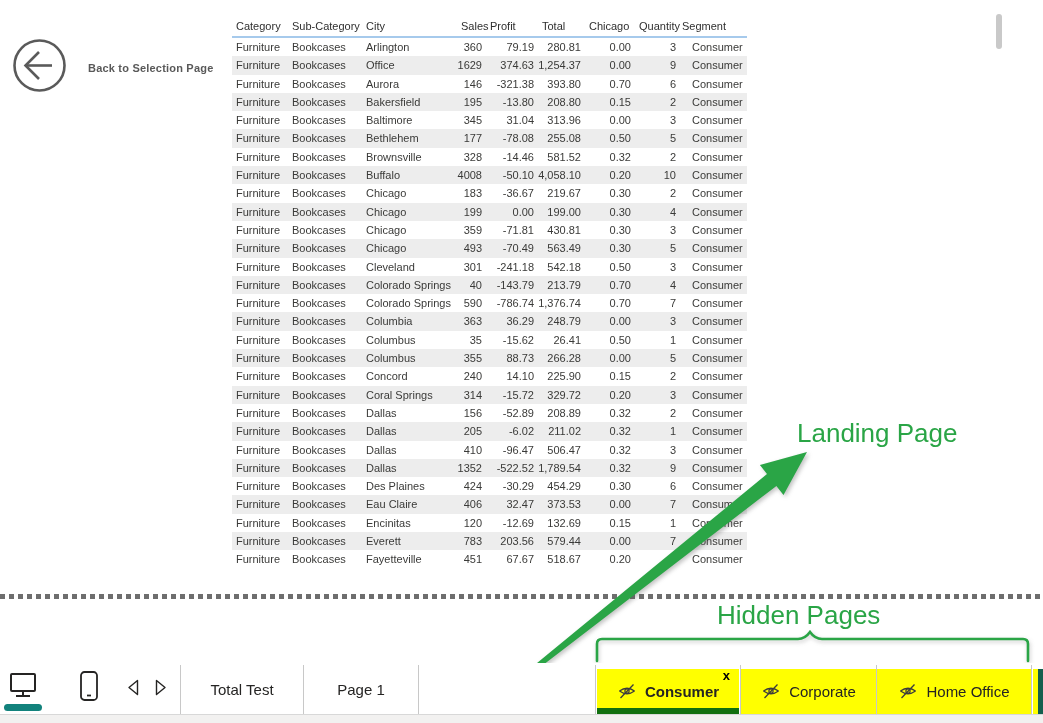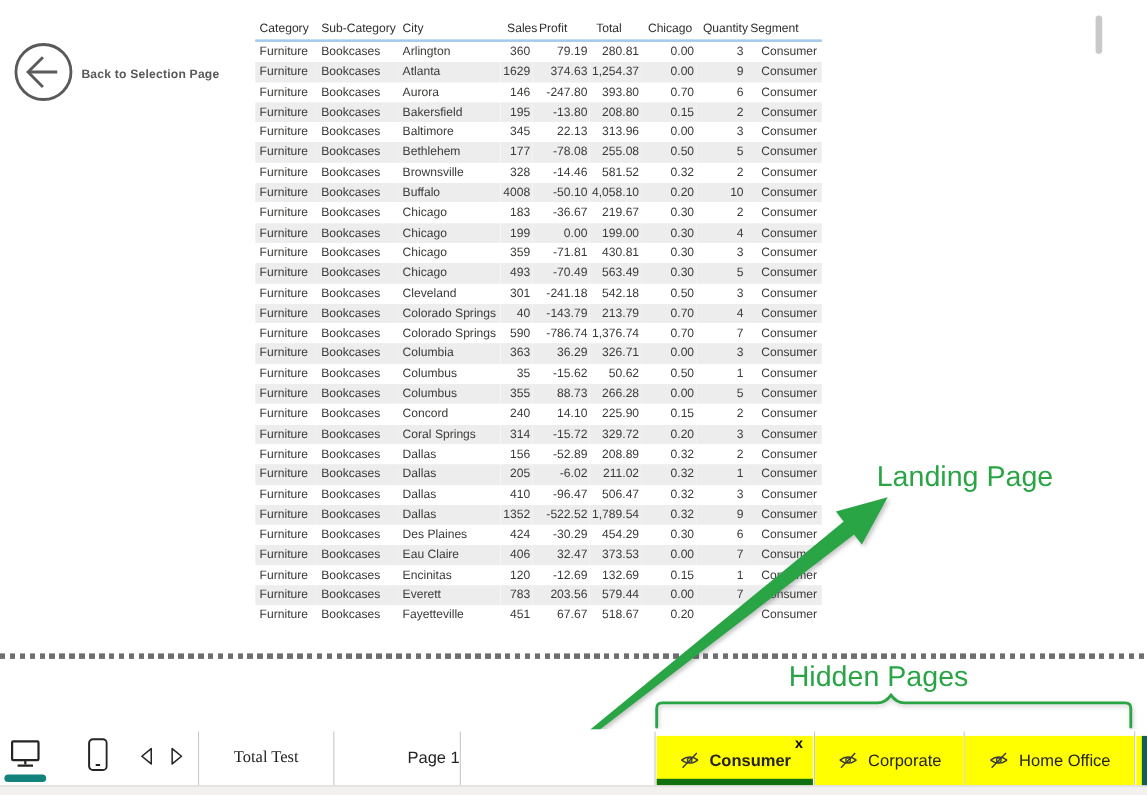--- a/index.html
+++ b/index.html
@@ -1,20 +1,20 @@
 <!DOCTYPE html>
 <html><head>
 <meta charset="utf-8">
 <style>
   * { margin:0; padding:0; box-sizing:border-box; }
   html,body { width:1043px; height:723px; background:#fff; font-family:"Liberation Sans",sans-serif; }
   .screen { position:relative; width:1043px; height:723px; background:#fff; overflow:hidden; }
 
   
-  .back-btn { position:absolute; left:12px; top:38px; display:flex; align-items:center; gap:7px; cursor:pointer; }
+  .back-btn { position:absolute; left:12px; top:38px; display:flex; align-items:center; gap:21px; cursor:pointer; }
   .back-btn .label { font-size:11px; font-weight:bold; color:#595959; letter-spacing:.2px; }
 
   
   .table-wrap { position:absolute; left:232px; top:17px; width:520px; height:550px; overflow:hidden; }
   table.grid { border-collapse:collapse; table-layout:fixed; width:515px; font-size:11px; color:#3a3a38; }
   table.grid th { font-weight:400; color:#2f2f2f; text-align:left; height:20px; border-bottom:2px solid #a6caec; padding:0 0 1px 4px; white-space:nowrap; }
   table.grid th.num { padding-left:6px; }
   table.grid td { height:18.3px; line-height:18.3px; white-space:nowrap; overflow:hidden; padding:0 0 0 4px; }
   table.grid td.num { text-align:right; padding:0 2px 0 0; }
   table.grid td.seg { padding-left:14px; }
@@ -97,34 +97,34 @@
             <td class="num">360</td>
             <td class="num">79.19</td>
             <td class="num">280.81</td>
             <td class="num">0.00</td>
             <td class="num">3</td>
             <td class="seg">Consumer</td>
           </tr>
           <tr>
             <td>Furniture</td>
             <td>Bookcases</td>
-            <td>Atlanta</td>
+            <td>Office</td>
             <td class="num">1629</td>
             <td class="num">374.63</td>
             <td class="num">1,254.37</td>
             <td class="num">0.00</td>
             <td class="num">9</td>
             <td class="seg">Consumer</td>
           </tr>
           <tr>
             <td>Furniture</td>
             <td>Bookcases</td>
             <td>Aurora</td>
             <td class="num">146</td>
-            <td class="num">-247.80</td>
+            <td class="num">-321.38</td>
             <td class="num">393.80</td>
             <td class="num">0.70</td>
             <td class="num">6</td>
             <td class="seg">Consumer</td>
           </tr>
           <tr>
             <td>Furniture</td>
             <td>Bookcases</td>
             <td>Bakersfield</td>
             <td class="num">195</td>
@@ -132,21 +132,21 @@
             <td class="num">208.80</td>
             <td class="num">0.15</td>
             <td class="num">2</td>
             <td class="seg">Consumer</td>
           </tr>
           <tr>
             <td>Furniture</td>
             <td>Bookcases</td>
             <td>Baltimore</td>
             <td class="num">345</td>
-            <td class="num">22.13</td>
+            <td class="num">31.04</td>
             <td class="num">313.96</td>
             <td class="num">0.00</td>
             <td class="num">3</td>
             <td class="seg">Consumer</td>
           </tr>
           <tr>
             <td>Furniture</td>
             <td>Bookcases</td>
             <td>Bethlehem</td>
             <td class="num">177</td>
@@ -254,32 +254,32 @@
             <td class="num">0.70</td>
             <td class="num">7</td>
             <td class="seg">Consumer</td>
           </tr>
           <tr>
             <td>Furniture</td>
             <td>Bookcases</td>
             <td>Columbia</td>
             <td class="num">363</td>
             <td class="num">36.29</td>
-            <td class="num">326.71</td>
+            <td class="num">248.79</td>
             <td class="num">0.00</td>
             <td class="num">3</td>
             <td class="seg">Consumer</td>
           </tr>
           <tr>
             <td>Furniture</td>
             <td>Bookcases</td>
             <td>Columbus</td>
             <td class="num">35</td>
             <td class="num">-15.62</td>
-            <td class="num">50.62</td>
+            <td class="num">26.41</td>
             <td class="num">0.50</td>
             <td class="num">1</td>
             <td class="seg">Consumer</td>
           </tr>
           <tr>
             <td>Furniture</td>
             <td>Bookcases</td>
             <td>Columbus</td>
             <td class="num">355</td>
             <td class="num">88.73</td>
@@ -449,24 +449,24 @@
     </svg>
 
     <div class="divider" style="left:180px"></div>
     <div class="divider" style="left:303px"></div>
     <div class="divider" style="left:418px"></div>
     <div class="divider" style="left:595px"></div>
     <div class="divider" style="left:740px"></div>
     <div class="divider" style="left:876px"></div>
     <div class="divider" style="left:1031px"></div>
 
-    <div class="page-tab" style="left:181px; width:122px;font-family:Liberation Serif, serif;">
+    <div class="page-tab" style="left:181px; width:122px;">
       <span>Total Test</span>
     </div>
-    <div class="page-tab" style="left:304px; width:114px;justify-content:flex-end;">
+    <div class="page-tab" style="left:304px; width:114px;">
       <span>Page 1</span>
     </div>
 
     <div class="page-tab hidden-tab active-hidden" style="left:597px; width:142px;">
       <svg width="20" height="17" viewBox="0 0 20 17">
         <path d="M2.5,8 Q10,13.5 17.5,8" fill="none" stroke="#3c3c3c" stroke-width="1.3"></path>
         <path d="M2.5,8 Q10,2.5 17.5,8" fill="none" stroke="#3c3c3c" stroke-width="1.3"></path>
         <circle cx="10" cy="8" r="2.1" fill="none" stroke="#3c3c3c" stroke-width="1.2"></circle>
         <line x1="3.5" y1="15" x2="16.5" y2="1.5" stroke="#3c3c3c" stroke-width="1.3"></line>
       </svg>

